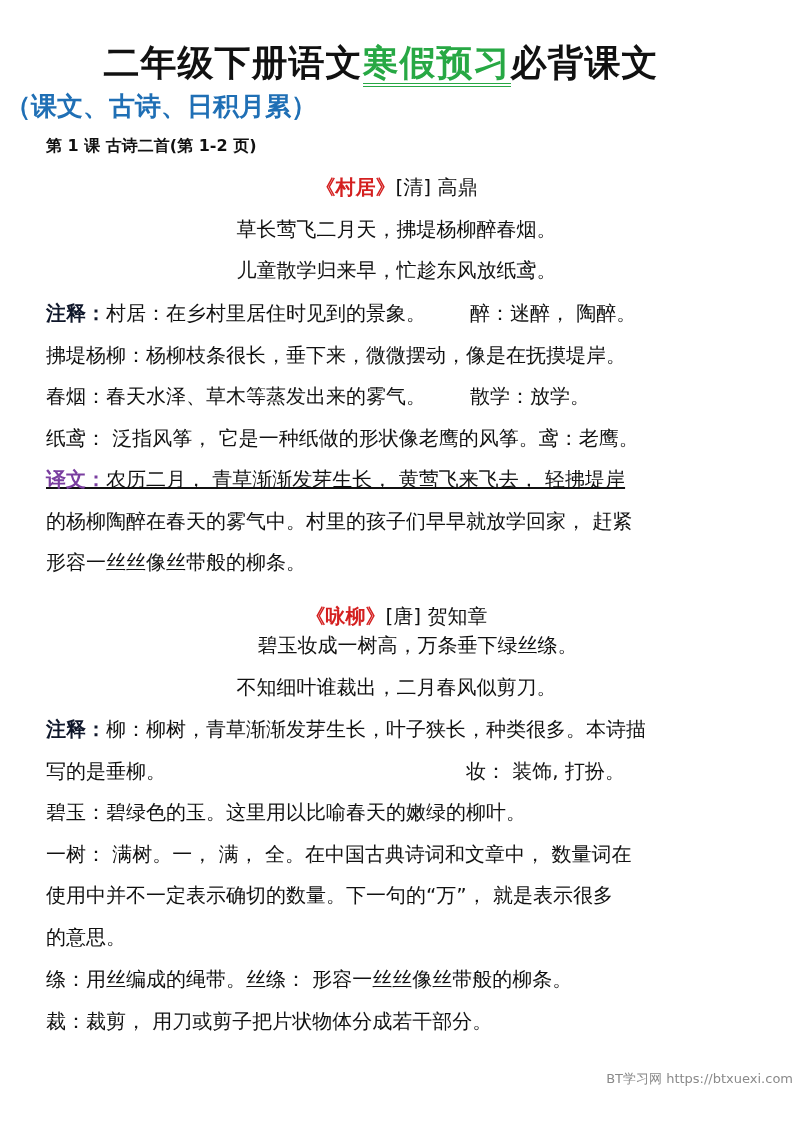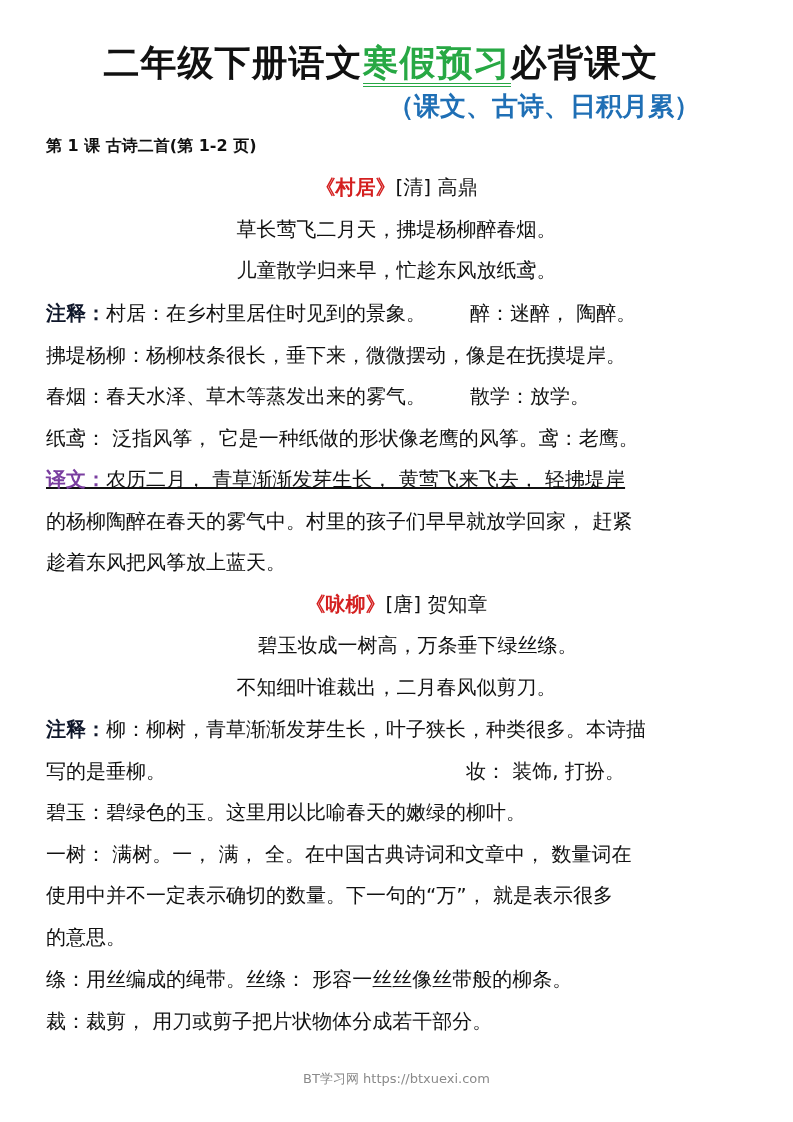--- a/index.html
+++ b/index.html
@@ -13,41 +13,41 @@
       position: absolute; left: 0; width: 762px; top: 38px; text-align: center;
       font-size: 36px; font-weight: bold; letter-spacing: 1px; line-height: 50px;
       color: #111;
     }
     .title .green {
       color: #27a844;
       border-bottom: 4px double #27a844;
       padding-bottom: 0px;
     }
     .subtitle {
-      position: absolute; left: 11px; width: 689px; top: 88px; text-align: right;
+      position: absolute; left: 5px; width: 689px; top: 88px; text-align: left;
       font-size: 26px; font-weight: bold; color: #1f6fb5; line-height: 36px;
     }
     .lesson {
       position: absolute; left: 46px; top: 130px;
       font-size: 16px; font-weight: bold; line-height: 32px; color: #111;
     }
     .center-line {
       position: absolute; left: 0; width: 793px; text-align: center;
       font-size: 20px; line-height: 32px;
     }
     .poem-title { color: #d42020; font-weight: bold; }
     .line {
       position: absolute; left: 46px; width: 704px;
       font-size: 20px; line-height: 32px; white-space: nowrap;
     }
     .label-blue { color: #0f172a; font-weight: bold; }
     .label-purple { color: #7a3ea0; font-weight: bold; }
     .gap { display: inline-block; }
     .footer {
-      position: absolute; left: 0; width: 793px; top: 1070px; text-align: center;
+      position: absolute; left: 0; width: 793px; top: 1070px; text-align: right;
       font-size: 13px; color: #8a8a8a; line-height: 18px;
     }
   </style>
 </head>
 <body>
 
 <div class="page">
 
   <div class="title">
     <span>二年级下册语文</span><span class="green">寒假预习</span><span>必背课文</span>
@@ -69,23 +69,23 @@
   <div class="line" style="top:339px;">拂堤杨柳：杨柳枝条很长，垂下来，微微摆动，像是在抚摸堤岸。</div>
   <div class="line" style="top:380px;">
     <span>春烟：春天水泽、草木等蒸发出来的雾气。</span><span class="gap" style="width:44px;"></span><span>散学：放学。</span>
   </div>
   <div class="line" style="top:422px;">纸鸢： 泛指风筝， 它是一种纸做的形状像老鹰的风筝。鸢：老鹰。</div>
 
   <div class="line" style="top:463px;text-decoration:underline;">
     <span class="label-purple">译文：</span><span>农历二月， 青草渐渐发芽生长， 黄莺飞来飞去， 轻拂堤岸</span>
   </div>
   <div class="line" style="top:505px;">的杨柳陶醉在春天的雾气中。村里的孩子们早早就放学回家， 赶紧</div>
-  <div class="line" style="top:546px;">趁着东风把风筝放上蓝天。</div>
+  <div class="line" style="top:546px;">形容一丝丝像丝带般的柳条。</div>
 
-  <div class="center-line" style="top:588px;">
+  <div class="center-line" style="top:600px;">
     <span class="poem-title">《咏柳》</span><span>[唐] 贺知章</span>
   </div>
   <div class="center-line" style="top:629px;margin-left:21px;">碧玉妆成一树高，万条垂下绿丝绦。</div>
   <div class="center-line" style="top:671px;">不知细叶谁裁出，二月春风似剪刀。</div>
 
   <div class="line" style="top:713px;">
     <span class="label-blue">注释：</span><span>柳：柳树，青草渐渐发芽生长，叶子狭长，种类很多。本诗描</span>
   </div>
   <div class="line" style="top:755px;">
     <span>写的是垂柳。</span><span class="gap" style="width:300px;"></span><span>妆： 装饰, 打扮。</span>

